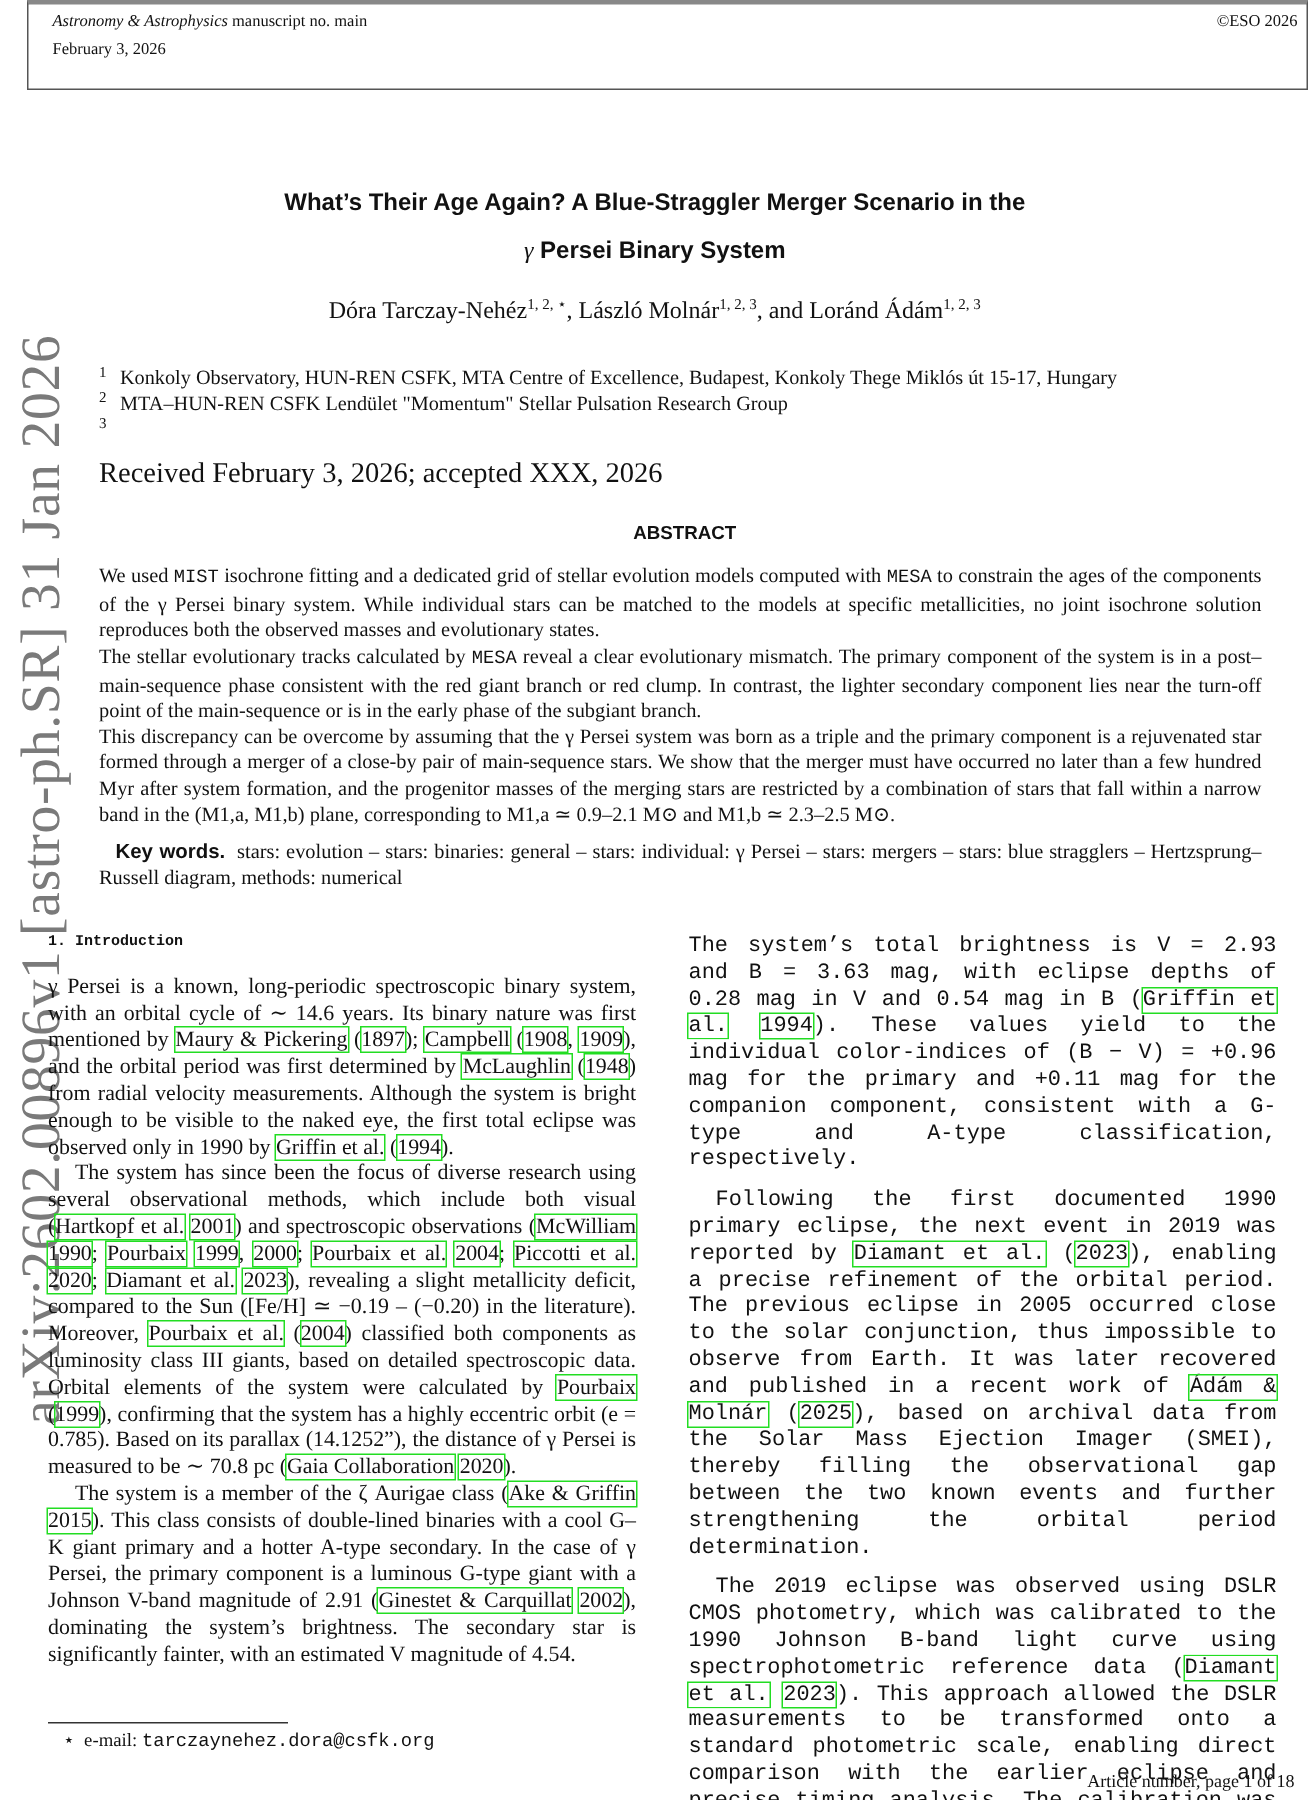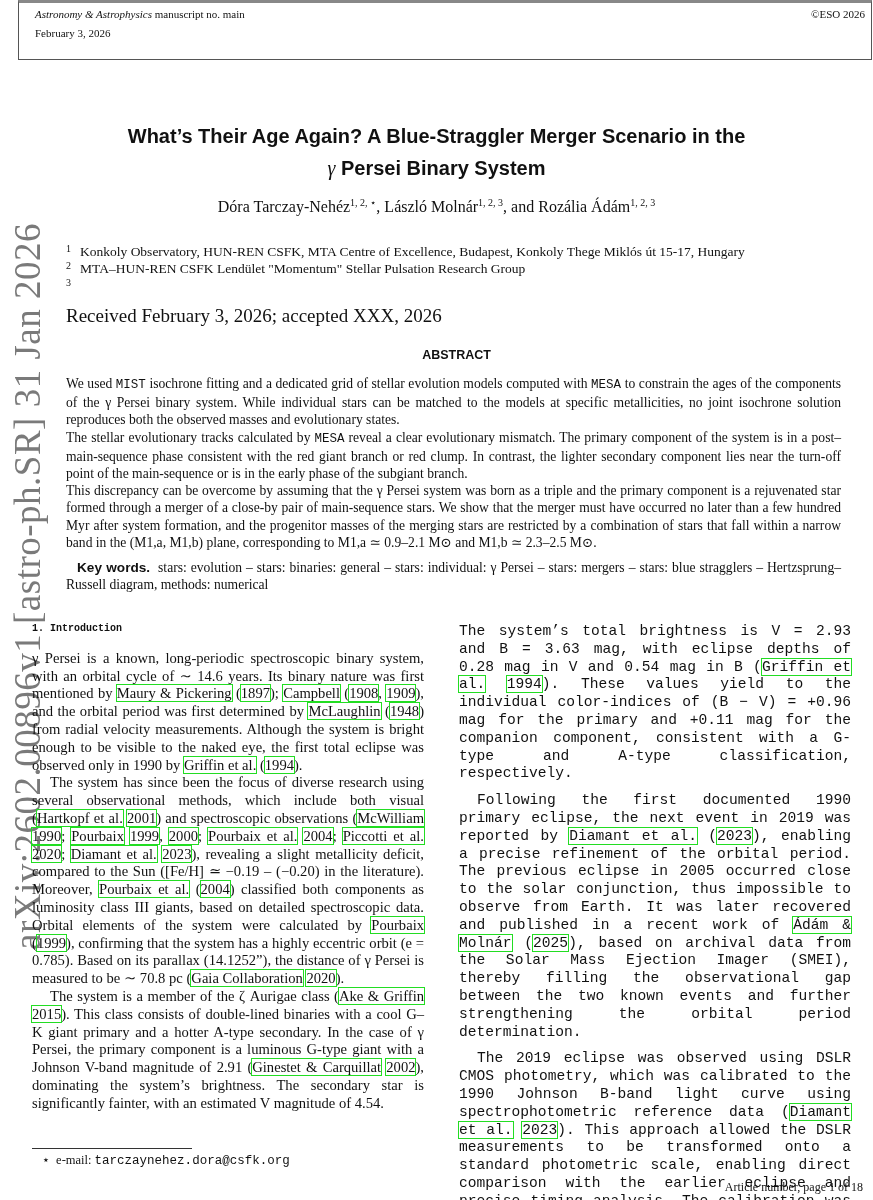--- a/index.html
+++ b/index.html
@@ -5,21 +5,21 @@
   html, body { margin:0; padding:0; background:#fff; }
   body { width:873px; height:1200px; position:relative; overflow:hidden; color:#111;
          font-family:"Liberation Serif","DejaVu Serif",serif; }
   .header-box { position:absolute; left:18px; top:0; width:854px; height:60px;
     border:1px solid #555; border-top:3px solid #888; box-sizing:border-box;
     font-size:11px; line-height:19px; padding:2px 0 0 16px; }
   .header-box .journal { font-style:italic; }
   .header-box .right { position:absolute; right:6px; top:2px; }
   .title { position:absolute; left:0; width:873px; top:120px; text-align:center;
     font-family:"Liberation Sans","DejaVu Sans",sans-serif; font-weight:bold;
-    font-size:20px; line-height:32px; }
+    font-size:16px; line-height:32px; }
   .title .gam { font-family:"Liberation Serif",serif; font-style:italic; font-weight:normal; }
   .authors { position:absolute; left:0; width:873px; top:197px; text-align:center; font-size:16px; }
   sup { font-size:10px; }
   .affils { position:absolute; left:66px; top:243px; font-size:13.5px; line-height:17px; }
   .affils div { position:relative; padding-left:14px; }
   .affils sup { position:absolute; left:0; top:-3px; }
   .received { position:absolute; left:66px; top:305px; font-size:19px; }
   .abs-head { position:absolute; left:0; width:913px; top:348px; text-align:center;
     font-family:"Liberation Sans",sans-serif; font-weight:bold; font-size:12.5px; }
   .abstract { position:absolute; left:66px; width:775px; top:375px; font-size:13.6px; line-height:17.2px; text-align:justify; }
@@ -49,21 +49,21 @@
   <span>February 3, 2026</span>
   <span class="right">©ESO 2026</span>
 </div>
 
 <div class="title">
   <span>What’s Their Age Again? A Blue-Straggler Merger Scenario in the</span><br>
   <span class="gam">γ</span><span> Persei Binary System</span>
 </div>
 
 <div class="authors">
-  <span>Dóra Tarczay-Nehéz</span><sup>1, 2, ⋆</sup><span>, </span><span>László Molnár</span><sup>1, 2, 3</sup><span>, and </span><span>Rozália Ádám</span><sup>1, 2, 3</sup>
+  <span>Dóra Tarczay-Nehéz</span><sup>1, 2, ⋆</sup><span>, </span><span>László Molnár</span><sup>1, 2, 3</sup><span>, and </span><span>Loránd Ádám</span><sup>1, 2, 3</sup>
 </div>
 
 <div class="affils">
   <div><sup>1</sup><span>Konkoly Observatory, HUN-REN CSFK, MTA Centre of Excellence, Budapest, Konkoly Thege Miklós út 15-17, Hungary</span></div>
   <div><sup>2</sup><span>MTA–HUN-REN CSFK Lendület "Momentum" Stellar Pulsation Research Group</span></div>
   <div><sup>3</sup></div>
 </div>
 
 <div class="received">Received February 3, 2026; accepted XXX, 2026</div>
 

